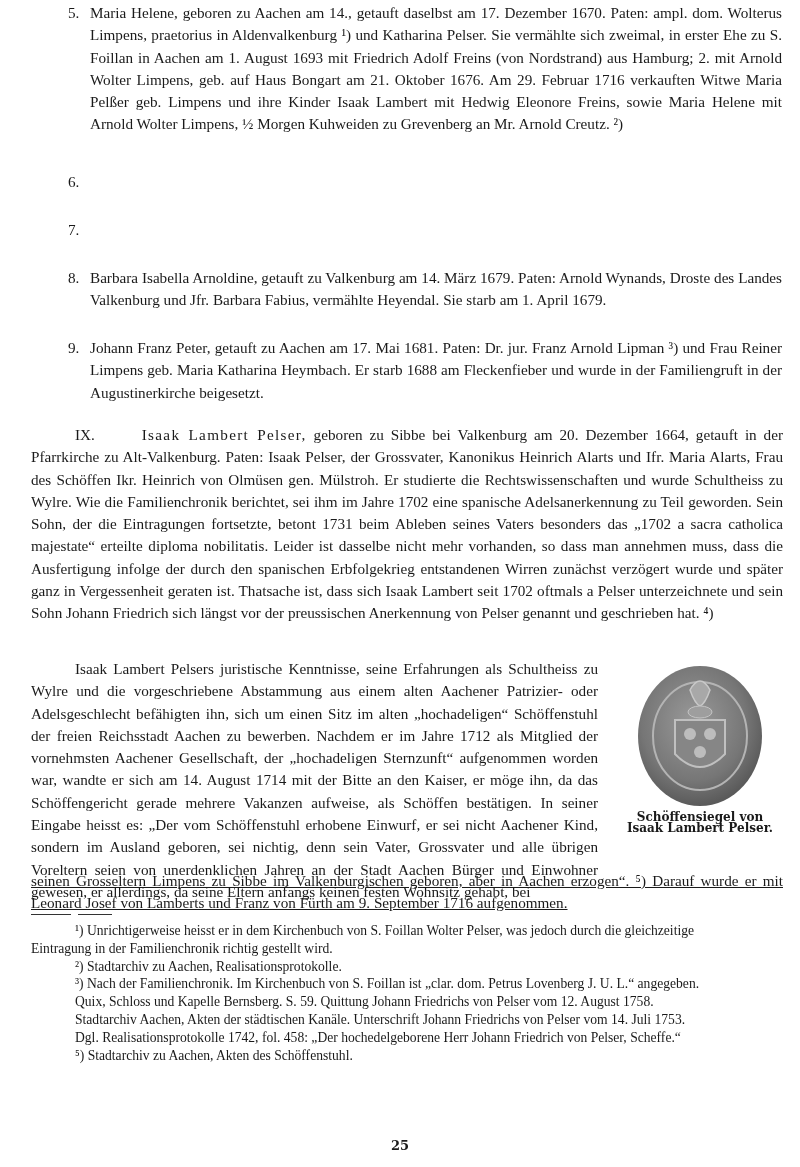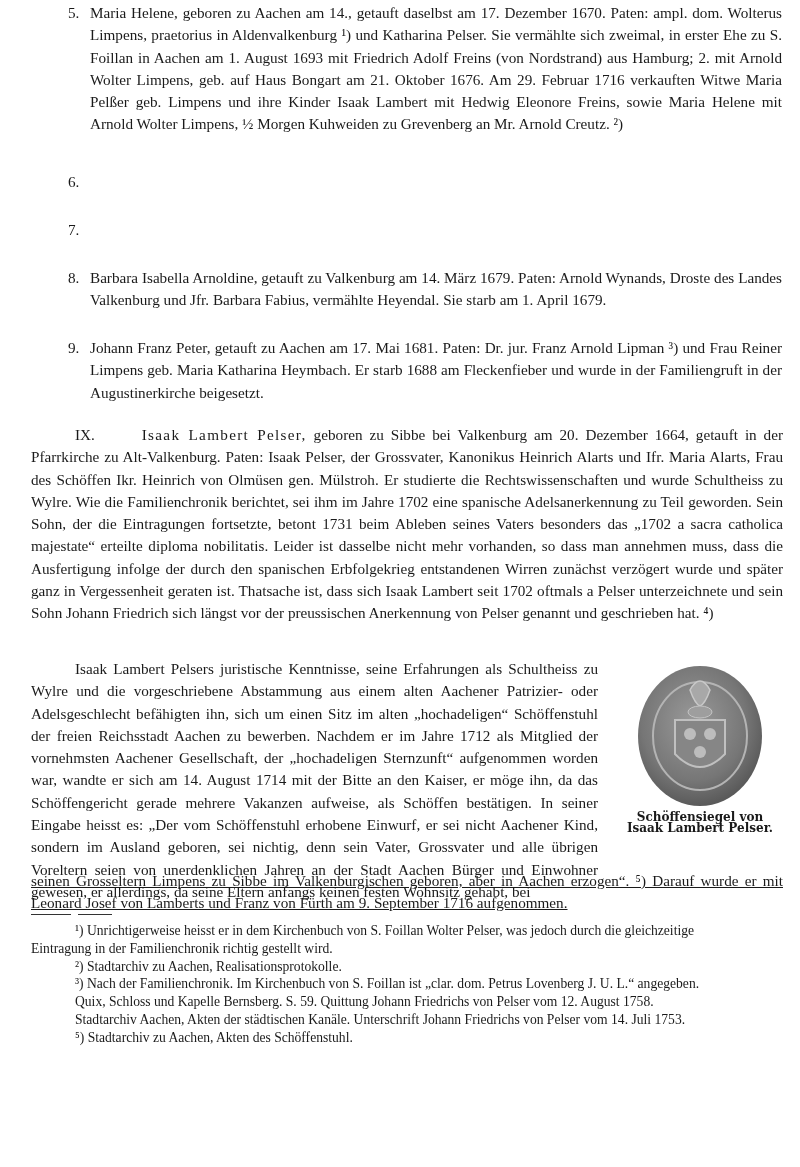--- a/index.html
+++ b/index.html
@@ -85,16 +85,18 @@
   <div class="rule" style="left:31px; width:40px;"></div>
   <div class="rule" style="left:78px; width:34px;"></div>
 
   <div class="foot" style="top:922px;">
     <span class="line ind">¹) Unrichtigerweise heisst er in dem Kirchenbuch von S. Foillan Wolter Pelser, was jedoch durch die gleichzeitige</span>
     <span class="line">Eintragung in der Familienchronik richtig gestellt wird.</span>
     <span class="line ind">²) Stadtarchiv zu Aachen, Realisationsprotokolle.</span>
     <span class="line ind">³) Nach der Familienchronik. Im Kirchenbuch von S. Foillan ist „clar. dom. Petrus Lovenberg J. U. L.“ angegeben.</span>
     <span class="line cont">Quix, Schloss und Kapelle Bernsberg. S. 59. Quittung Johann Friedrichs von Pelser vom 12. August 1758.</span>
     <span class="line cont">Stadtarchiv Aachen, Akten der städtischen Kanäle. Unterschrift Johann Friedrichs von Pelser vom 14. Juli 1753.</span>
+    <span class="line cont">Dgl. Realisationsprotokolle 1742, fol. 458: „Der hochedelgeborene Herr Johann Friedrich von Pelser, Scheffe.“</span>
     <span class="line ind">⁵) Stadtarchiv zu Aachen, Akten des Schöffenstuhl.</span>
   </div>
 
+  <div class="pagenum">25</div>
 </div>
 
 </body></html>

